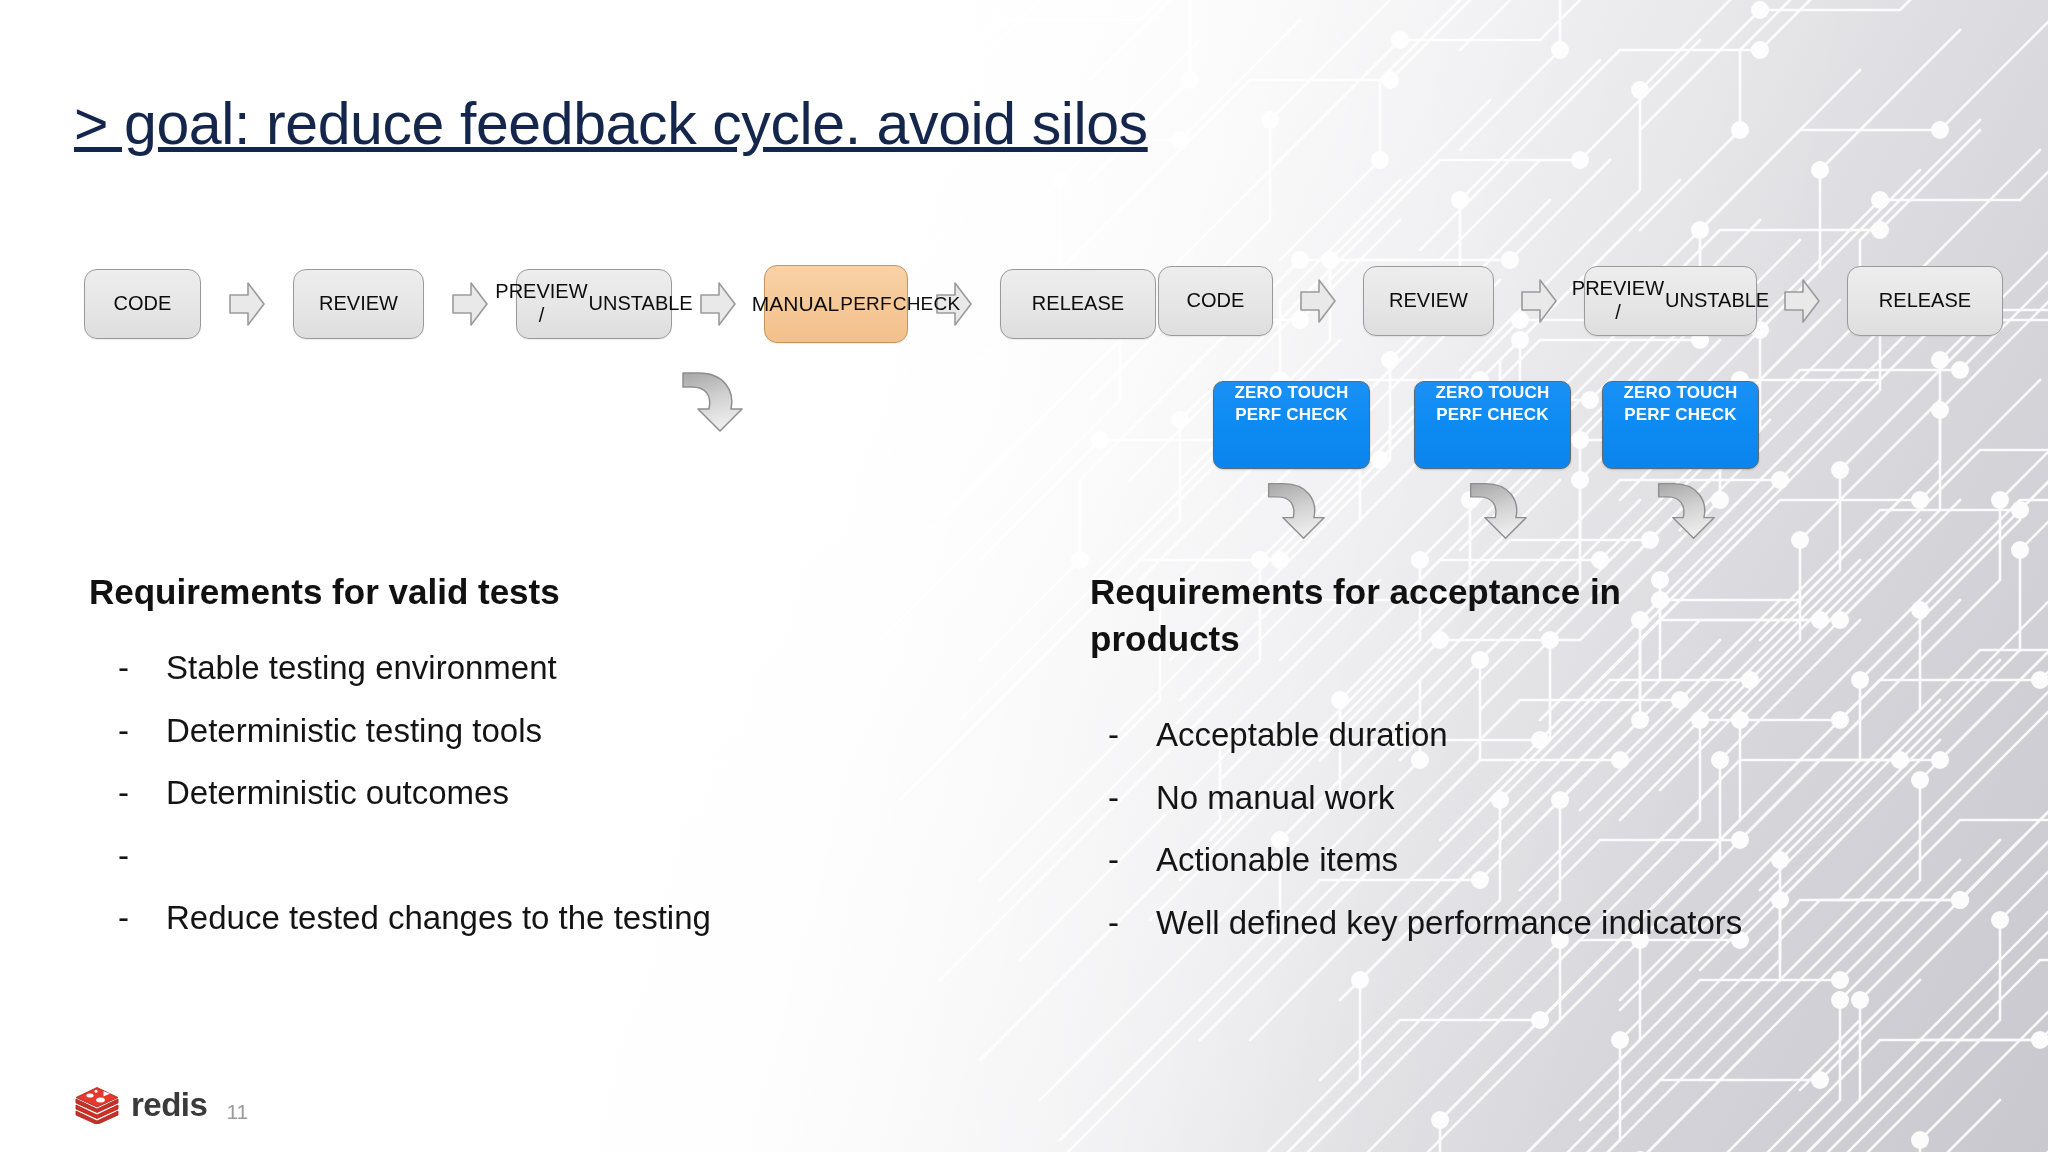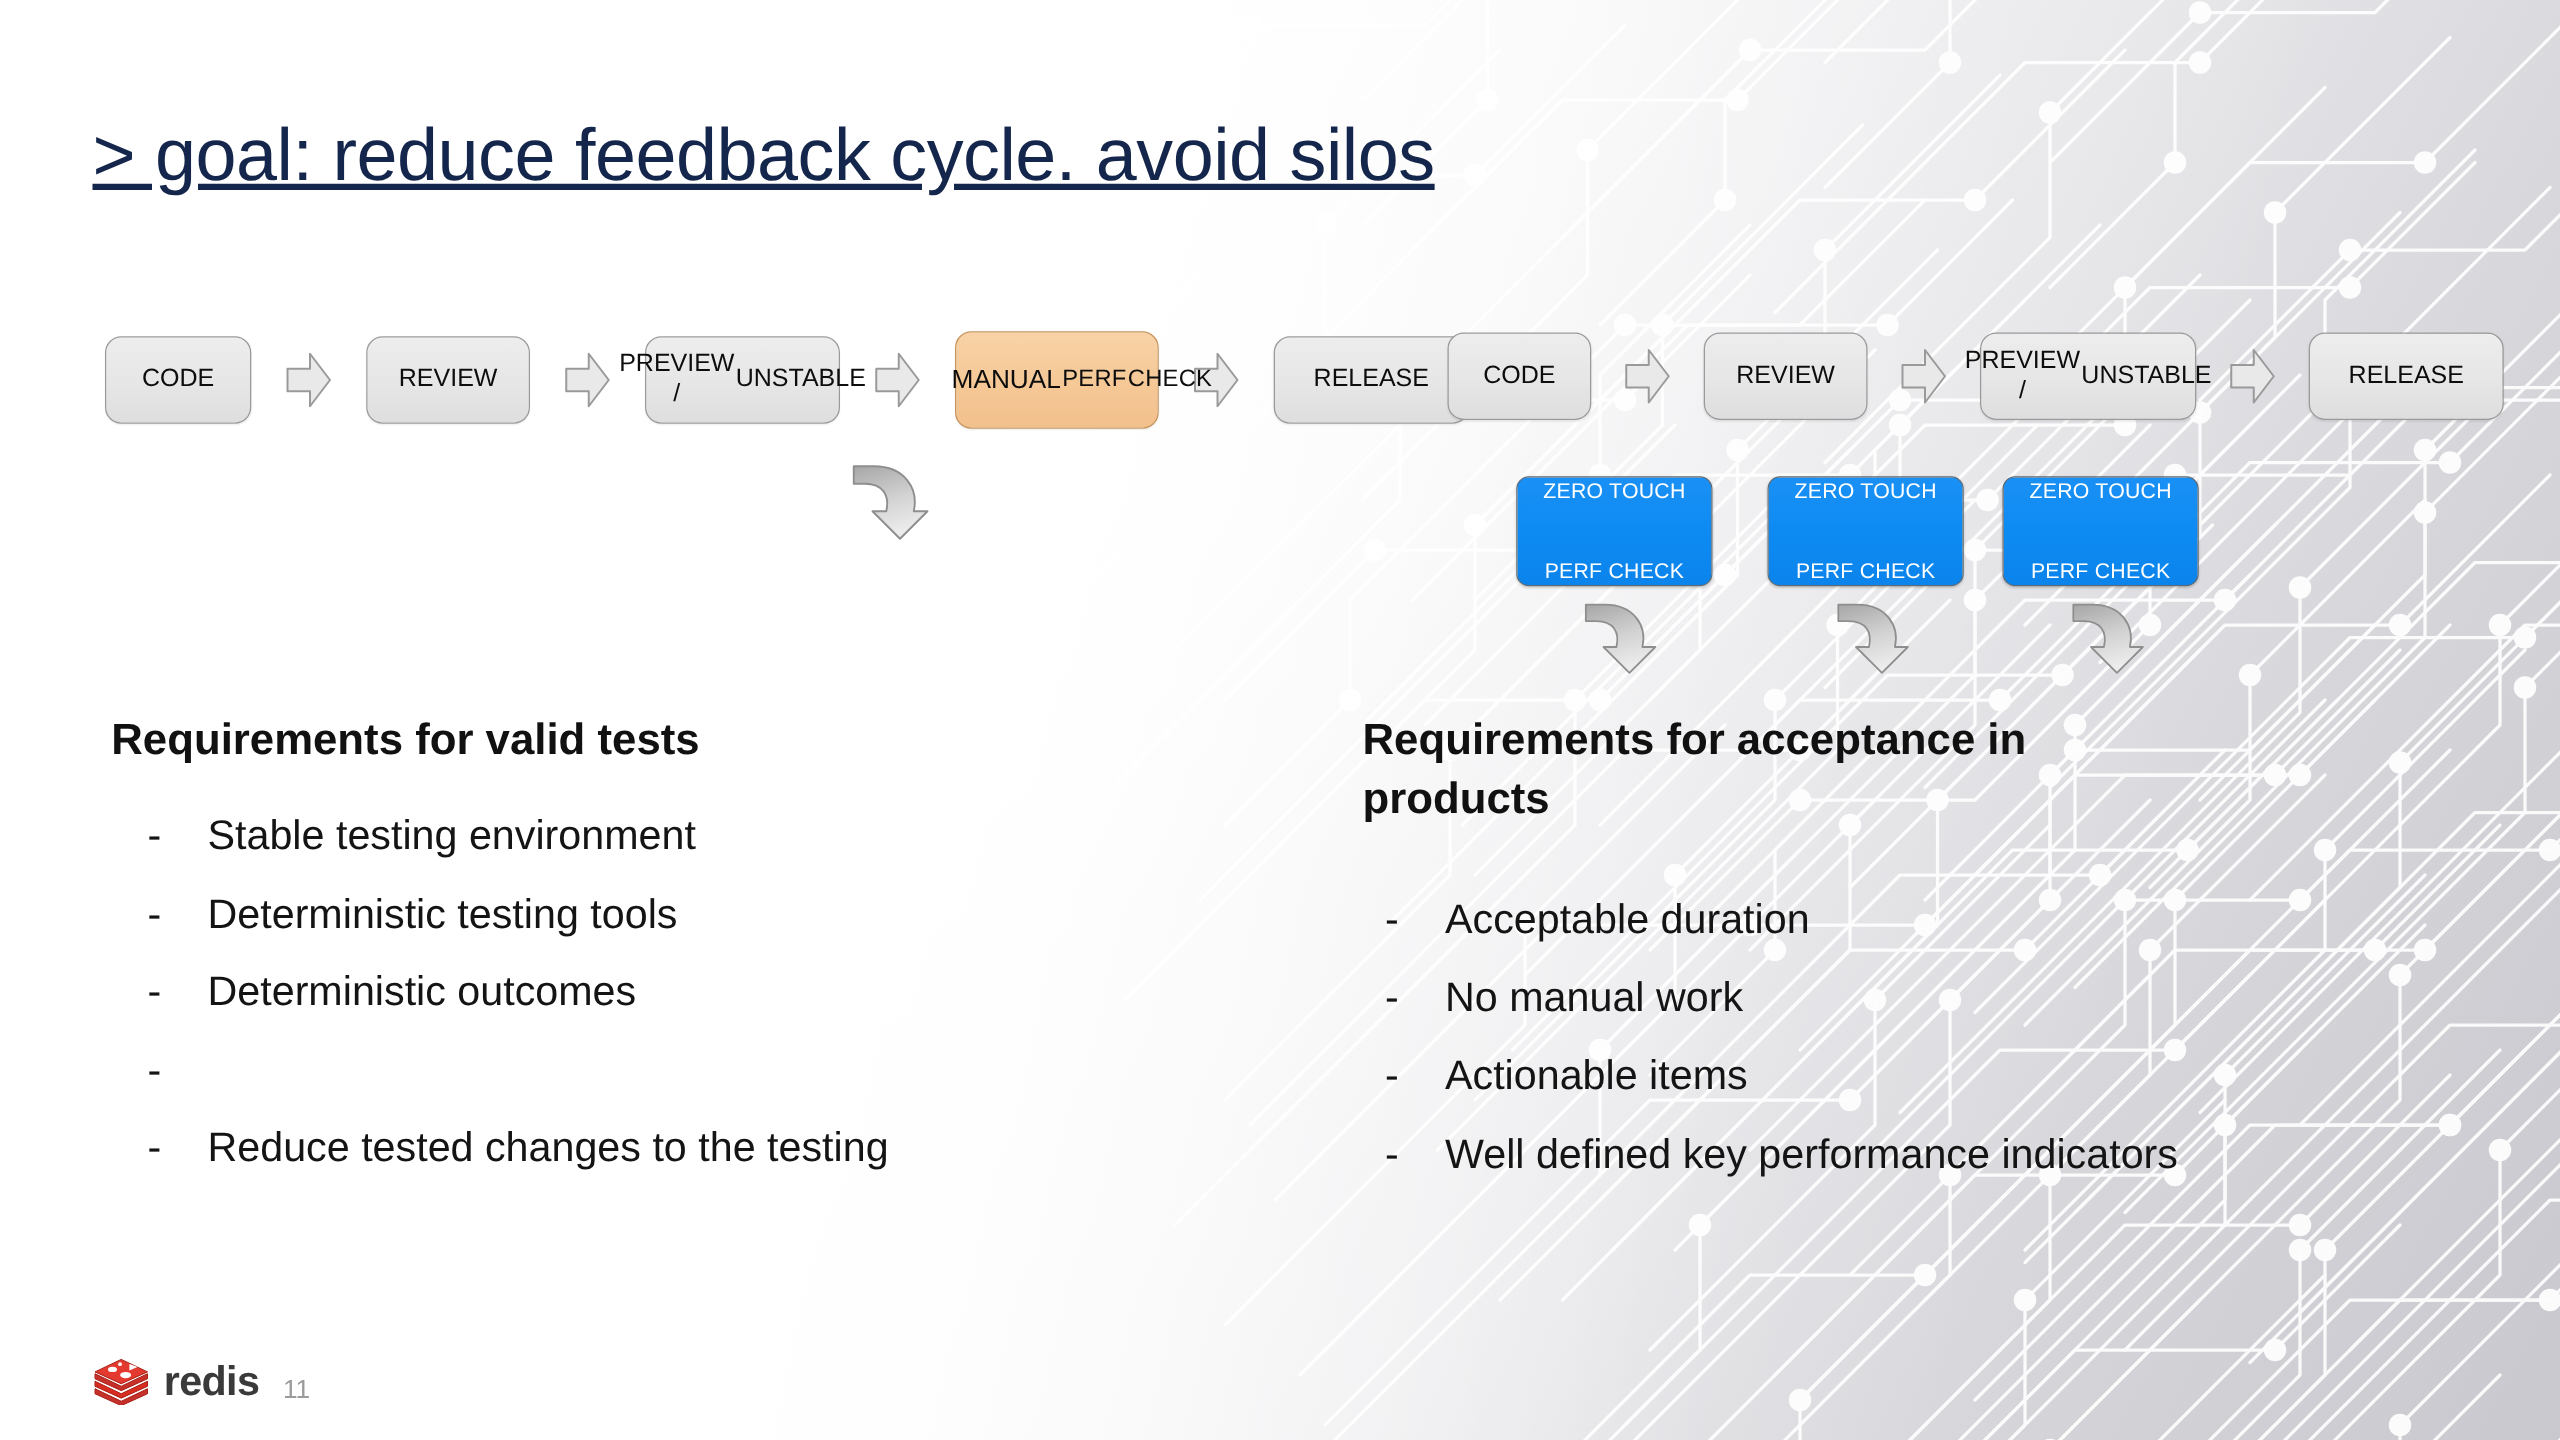--- a/index.html
+++ b/index.html
@@ -75,21 +75,21 @@
   }
 
   .pipe-arrow { flex: 0 0 auto; display: block; }
 
   
   #pipeline-left { left: 84px; top: 265px; }
   #pipeline-left .pipe-box { height: 70px; font-size: 20px; }
   #pipeline-left .w1 { width: 117px; }
   #pipeline-left .w2 { width: 131px; }
   #pipeline-left .w3 { width: 156px; }
-  #pipeline-left .w4 { width: 163px; padding-left: 40px; }
+  #pipeline-left .w4 { width: 144px; padding-left: 40px; }
   #pipeline-left .w5 { width: 156px; }
   #pipeline-left .gap { width: 27px; }
 
   
   #pipeline-right { left: 1158px; top: 266px; }
   #pipeline-right .pipe-box { height: 70px; font-size: 20px; }
   #pipeline-right .w1 { width: 115px; }
   #pipeline-right .w2 { width: 131px; }
   #pipeline-right .w3 { width: 173px; }
   #pipeline-right .w4 { width: 156px; }
@@ -105,23 +105,23 @@
     position: absolute;
     width: 157px;
     height: 88px;
     border-radius: 10px;
     background: linear-gradient(180deg, #1a90f5 0%, #0d8bf2 50%, #0b84ec 100%);
     border: 1.2px solid #5f6a72;
     box-shadow: 0 1px 2px rgba(0,0,0,.18);
     display: flex;
     flex-direction: column;
     align-items: center;
-    justify-content: space-between;
+    justify-content: flex-start;
     color: #ffffff;
-    font-weight: 400;
+    font-weight: 700;
     font-size: 17px;
     line-height: 1.32;
     letter-spacing: .2px;
     text-align: center;
   }
 
   
   .loop-arrow { position: absolute; }
 
   

